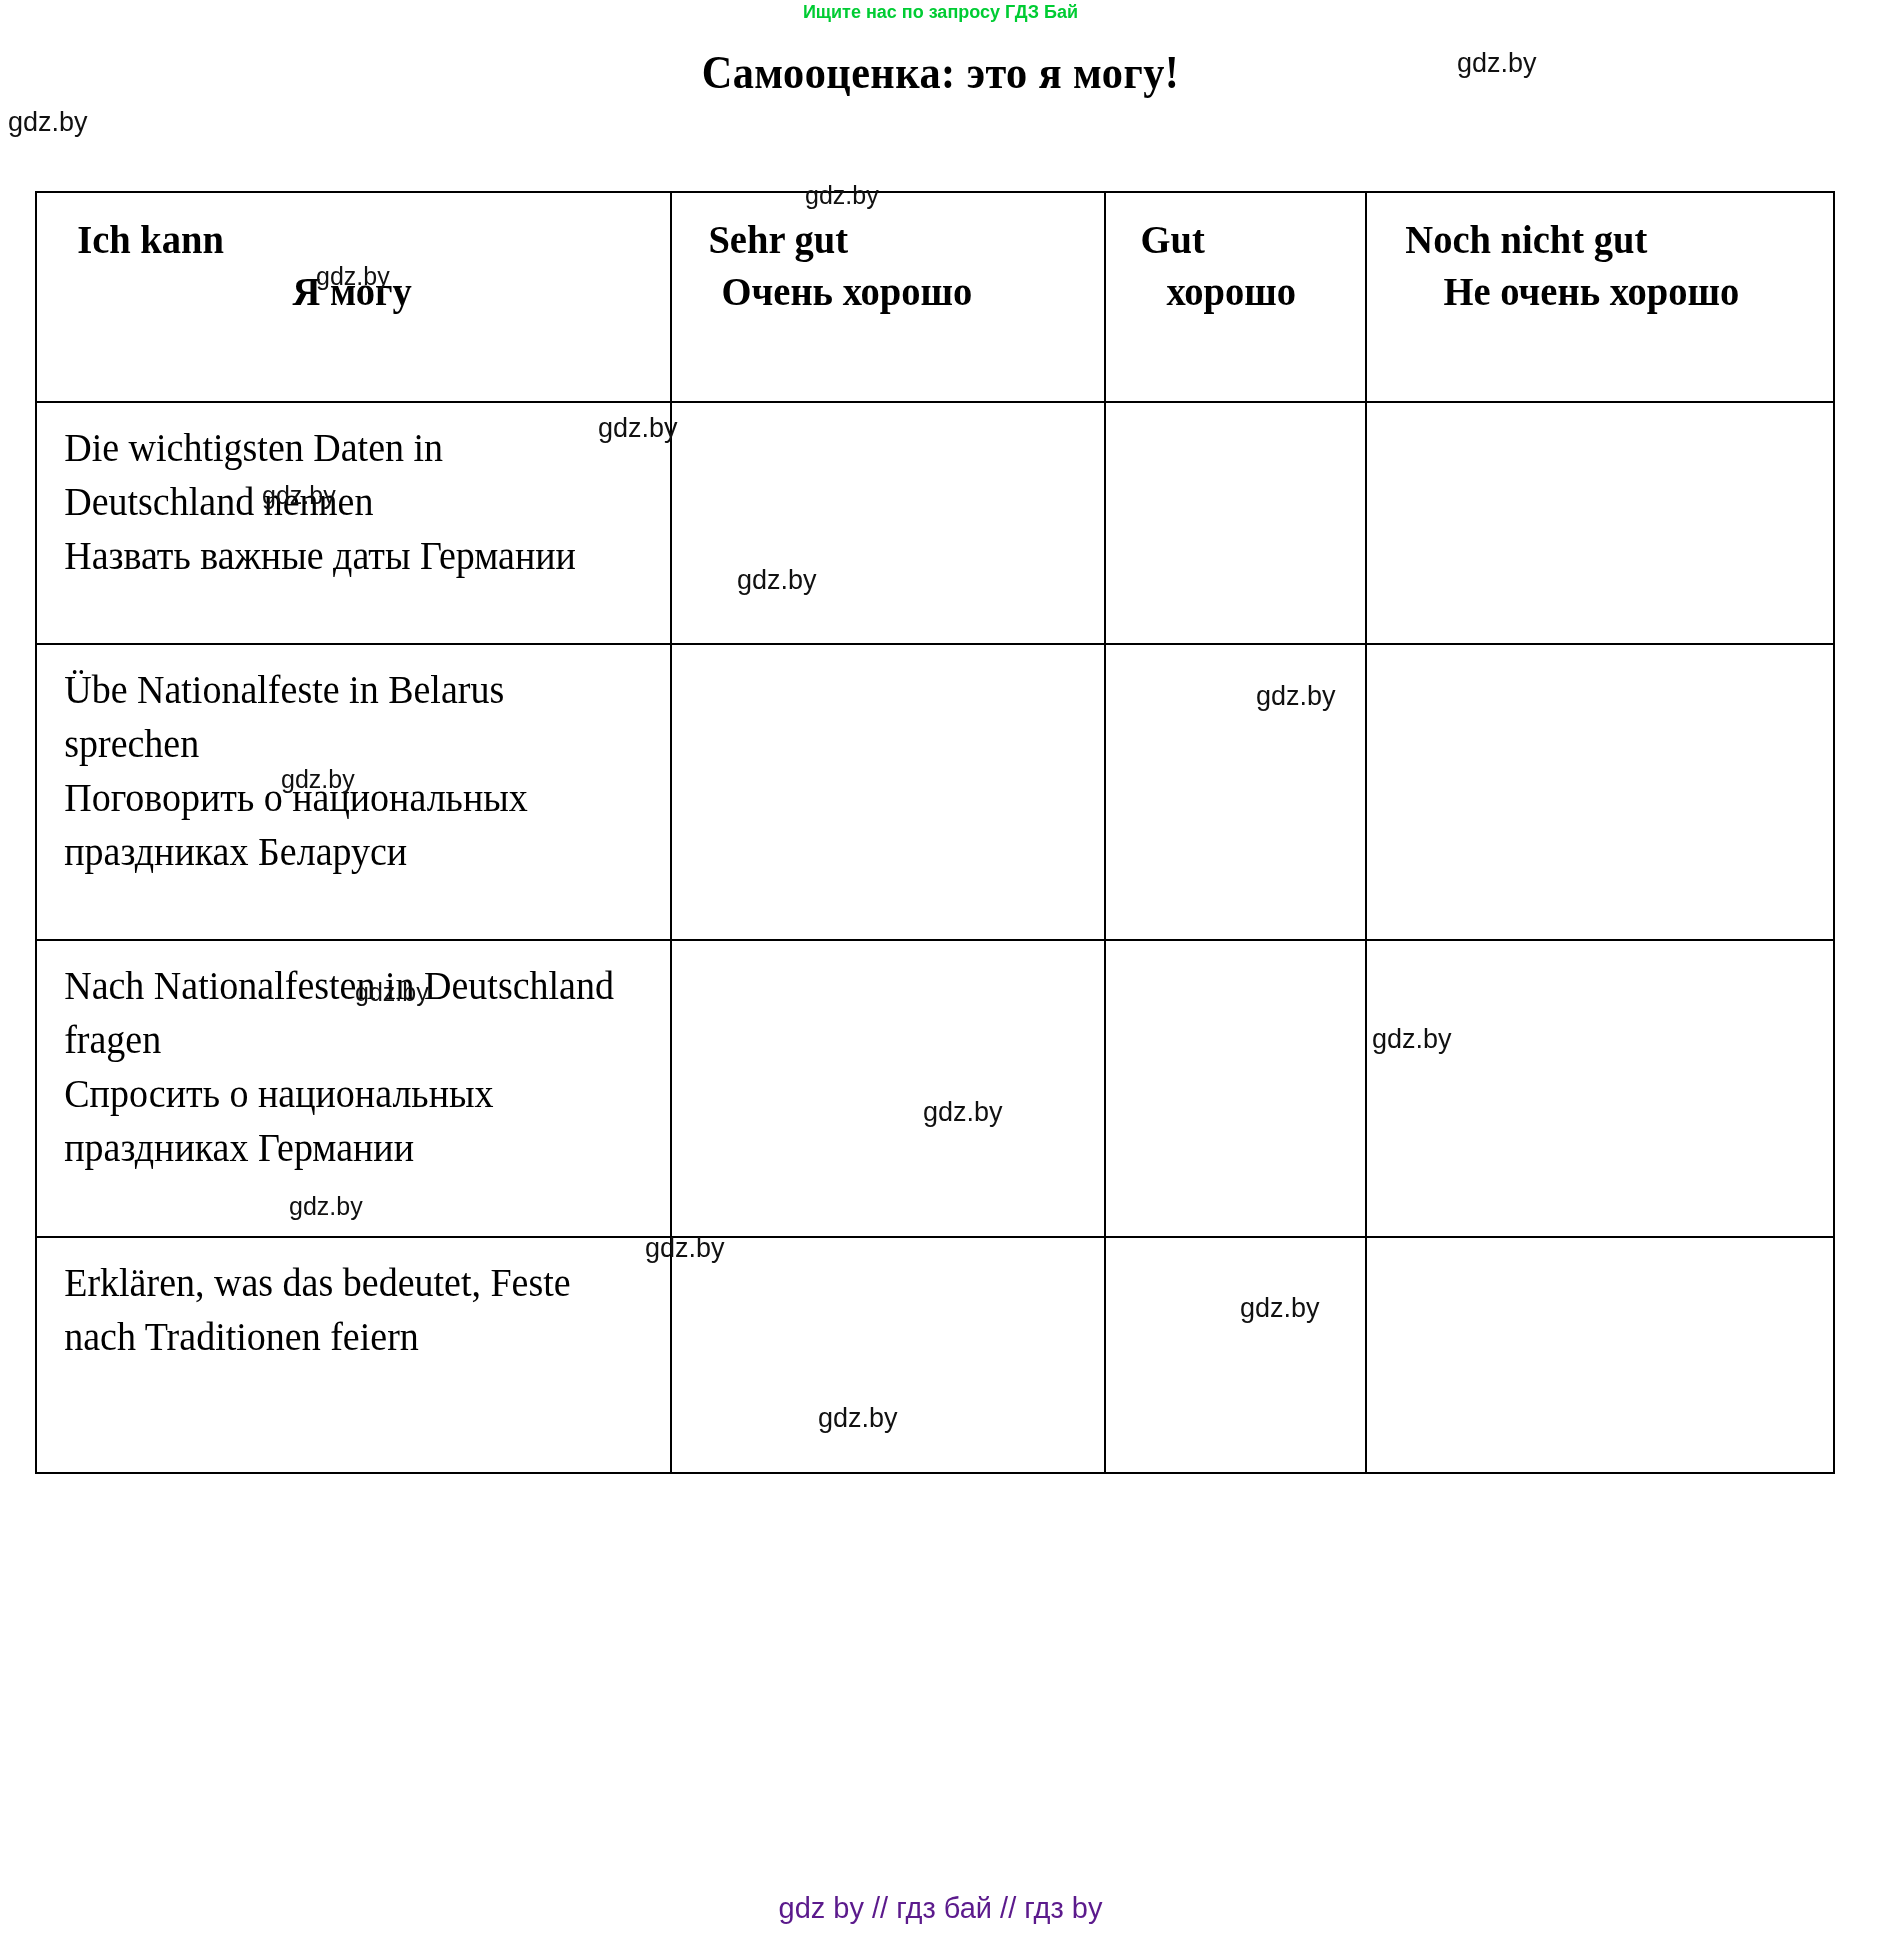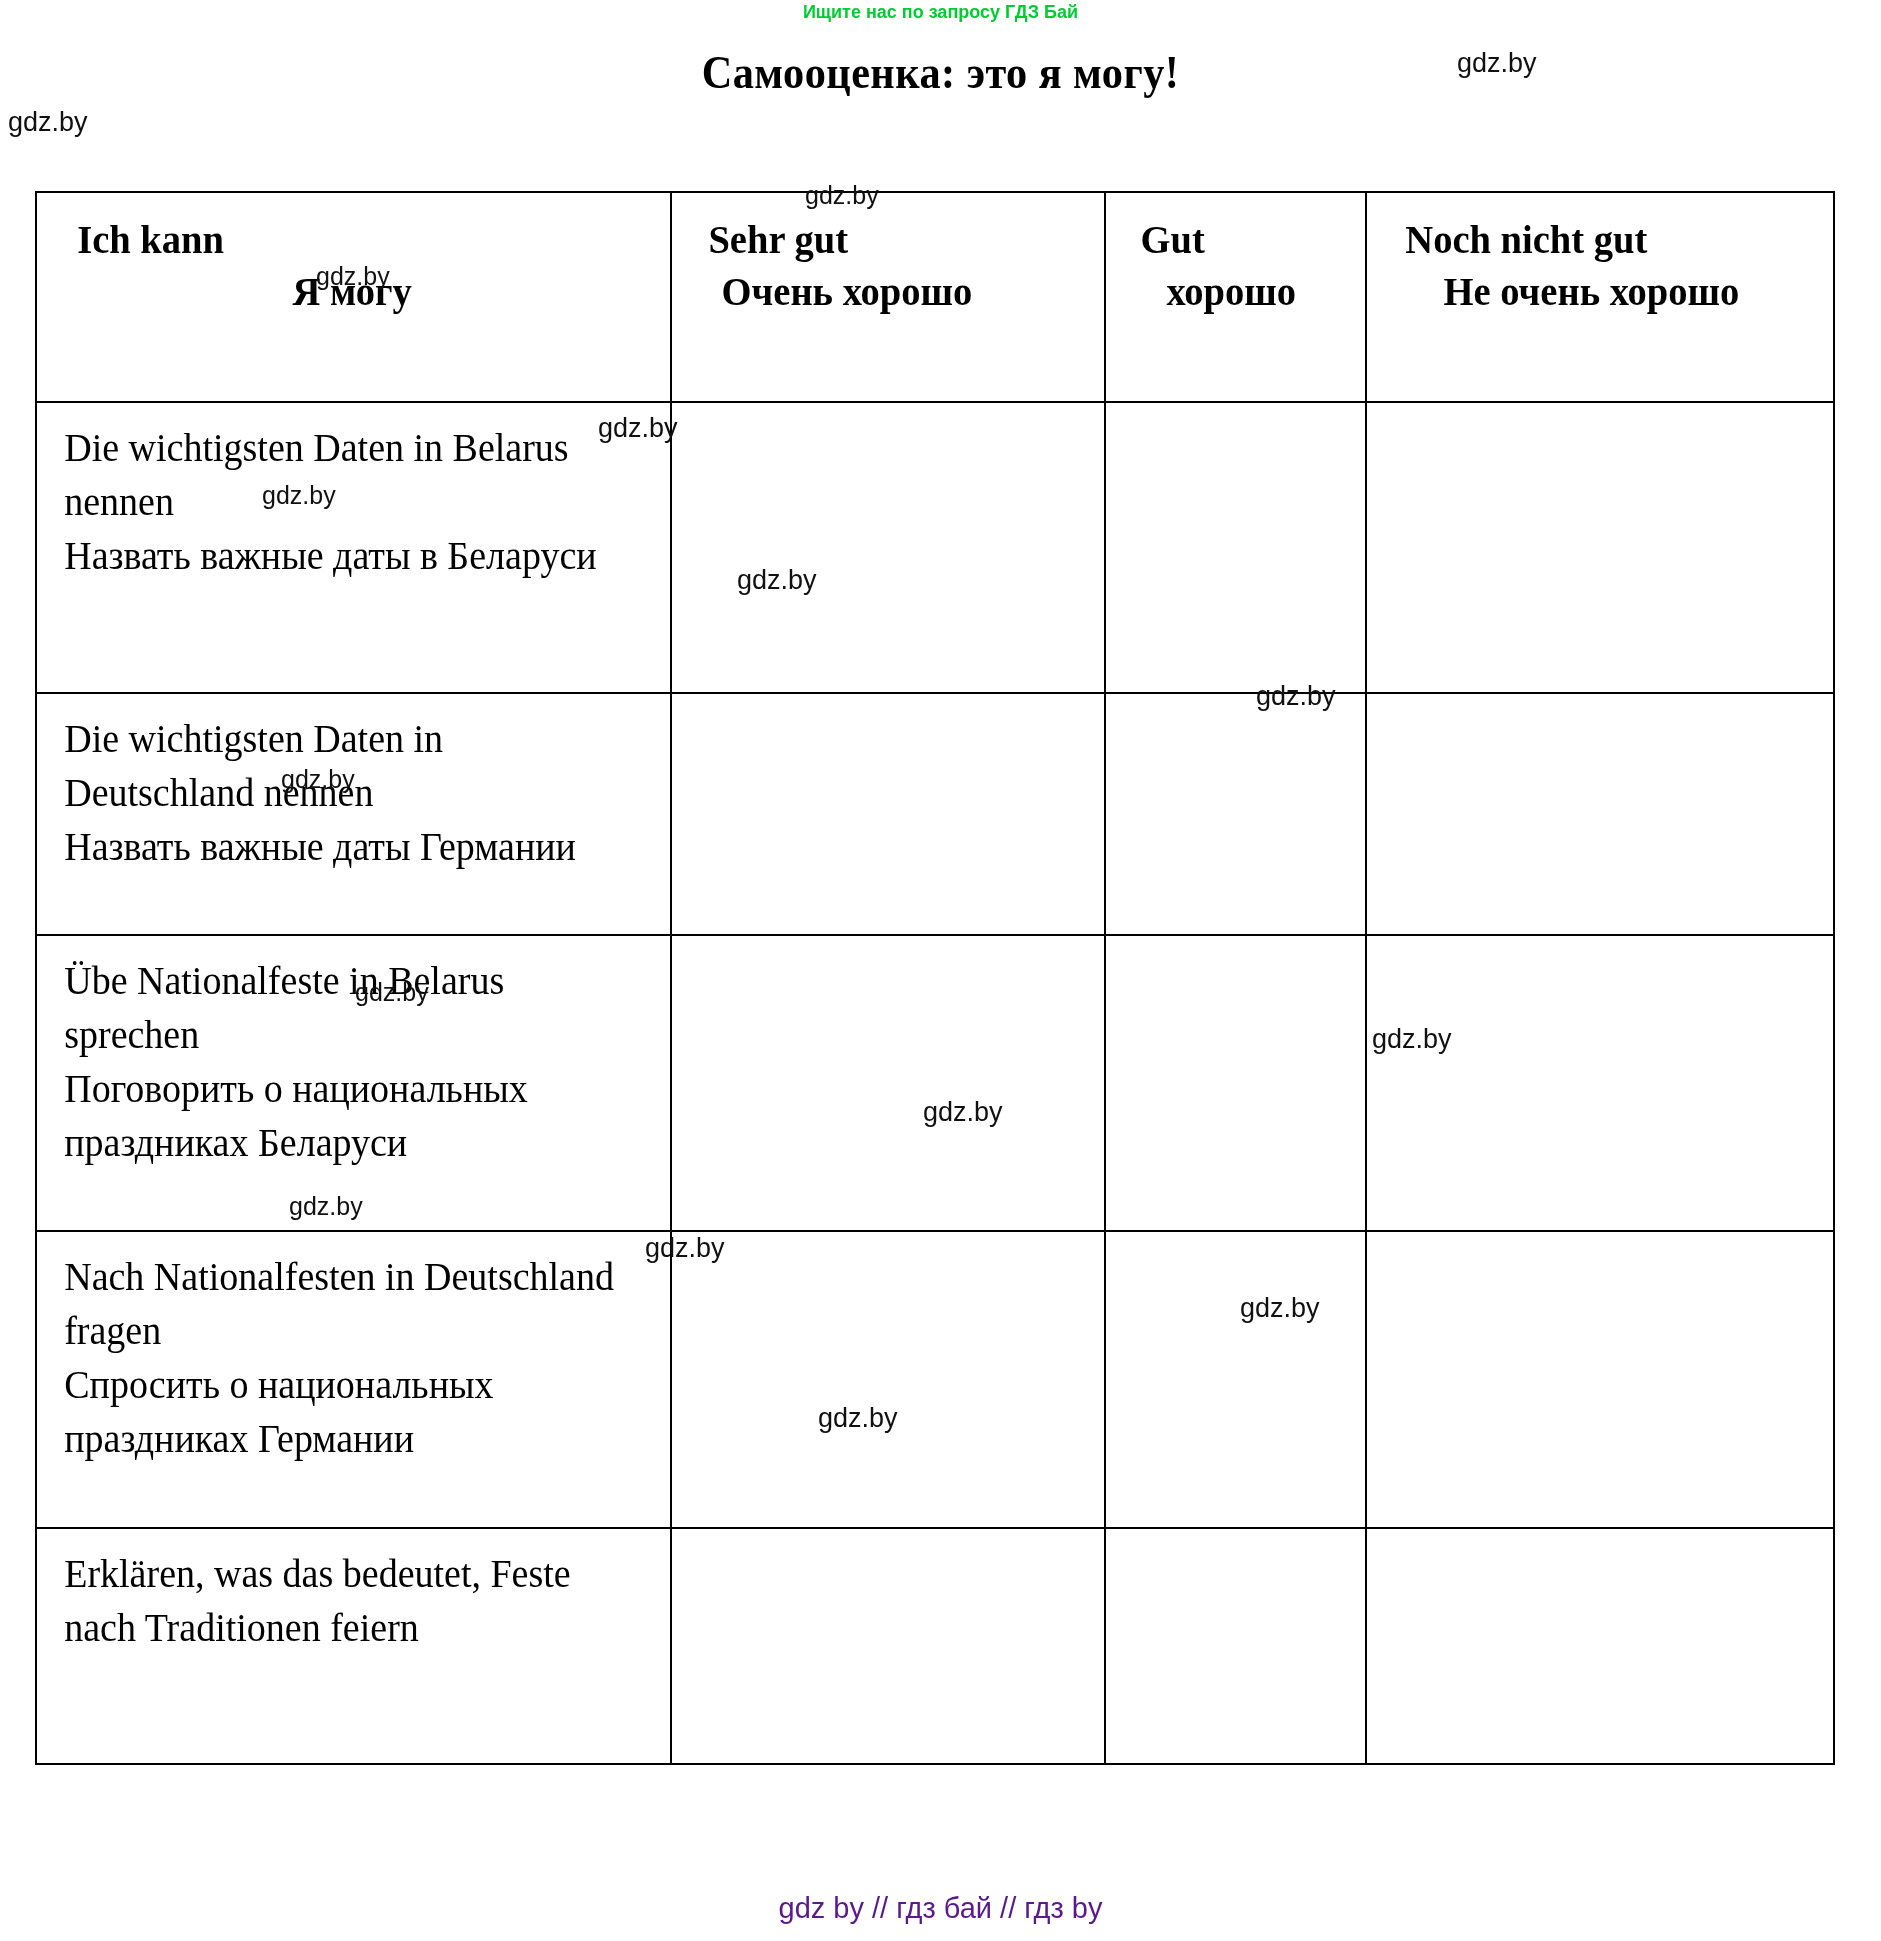--- a/index.html
+++ b/index.html
@@ -158,31 +158,20 @@
           </div>
         </td>
         <td class="hdr-cell">
           <div class="hdr-inner hdr-noch">
             <span class="line-de">Noch nicht gut</span>
             <span class="line-ru">Не очень хорошо</span>
           </div>
         </td>
       </tr>
 
-      <tr class="r1">
-        <td>
-          <div class="skill-inner">
-            <span class="de">Die wichtigsten Daten in Belarus nennen</span>
-            <span class="ru">Назвать важные даты в Беларуси</span>
-          </div>
-        </td>
-        <td></td>
-        <td></td>
-        <td></td>
-      </tr>
 
       <tr class="r2">
         <td>
           <div class="skill-inner">
             <span class="de">Die wichtigsten Daten in Deutschland nennen</span>
             <span class="ru">Назвать важные даты Германии</span>
           </div>
         </td>
         <td></td>
         <td></td>

